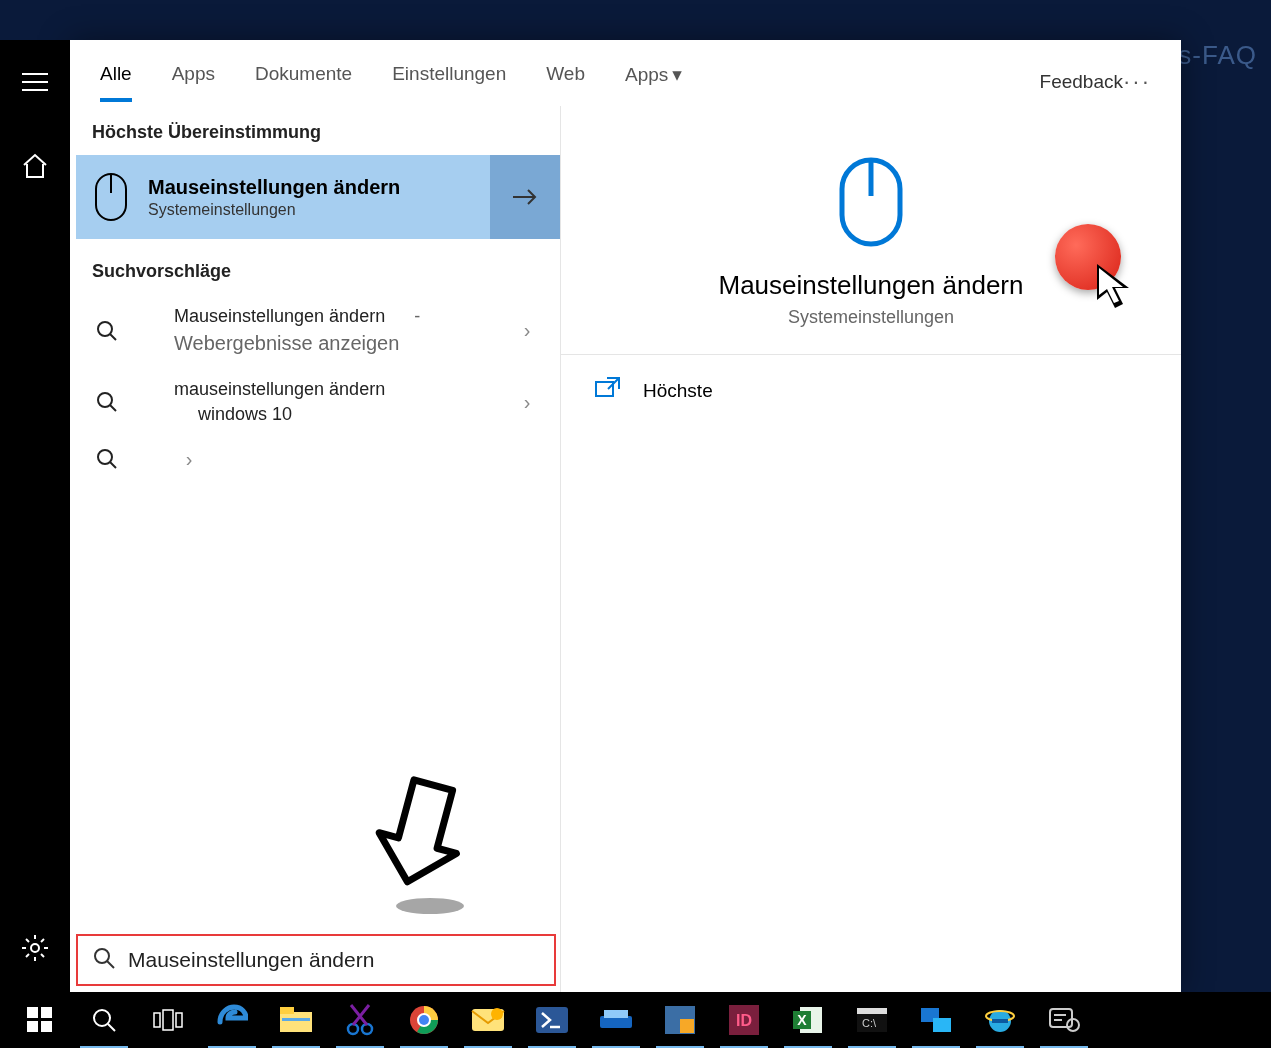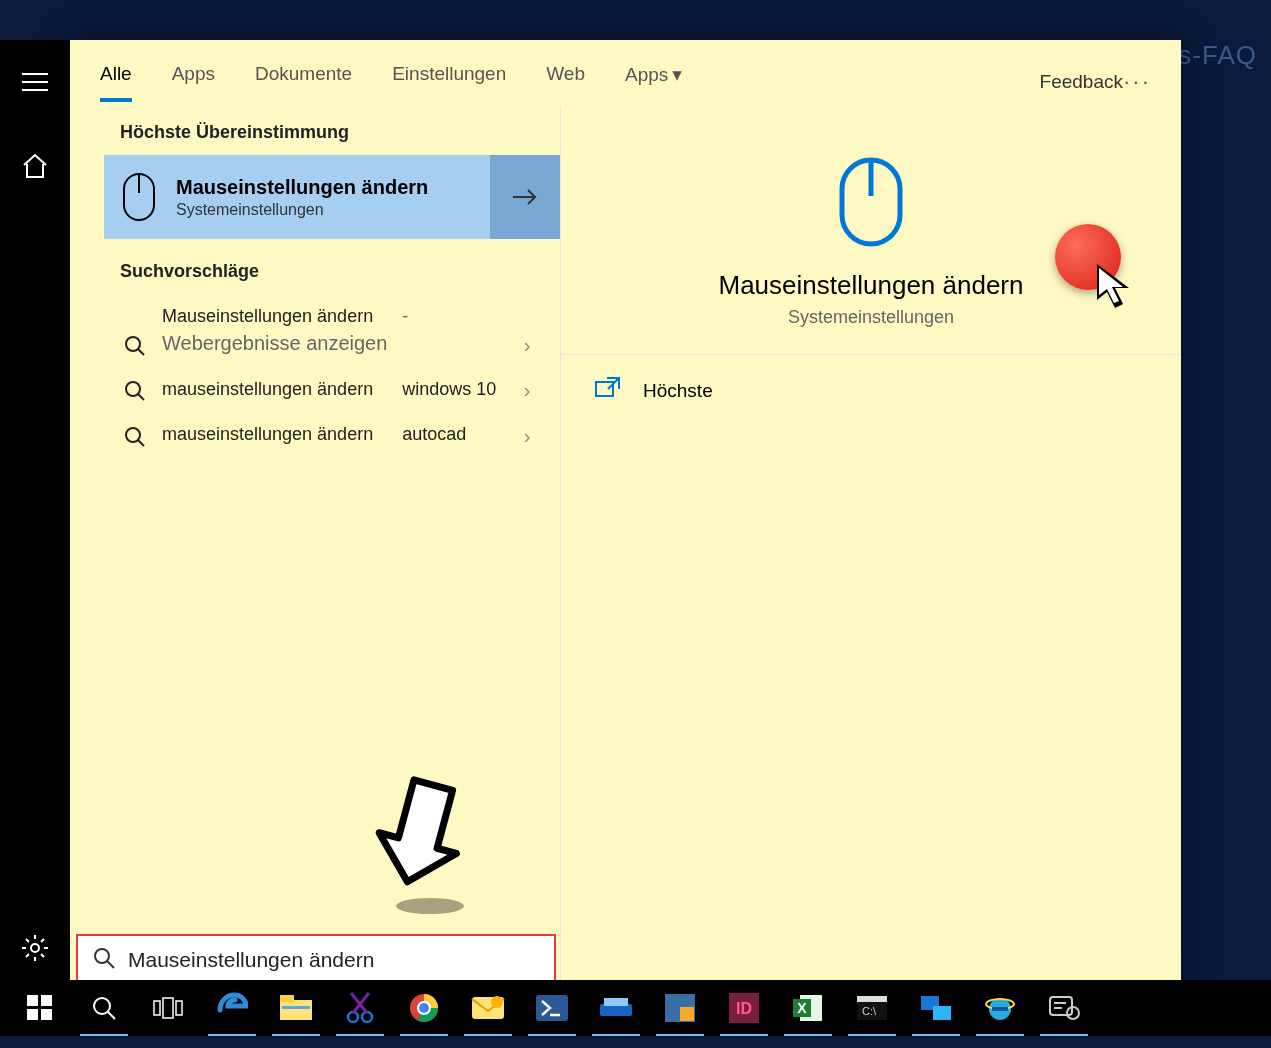--- a/index.html
+++ b/index.html
@@ -8,45 +8,45 @@
   
   .watermark { position: absolute; top: 4px; right: 14px; color: #3b5a8a; font-size: 26px; font-weight: 300; letter-spacing: 1px; z-index: 1; margin-top: 36px; }
 
   
   .rail { position: absolute; left: 0; top: 40px; bottom: 56px; width: 70px; background: #000; display:flex; flex-direction:column; align-items:center; color:#fff; padding-top:18px; z-index:5;}
   .rail .rail-btn { width: 48px; height: 48px; display:flex; align-items:center; justify-content:center; margin-bottom: 10px; }
   .rail .spacer { flex: 1; }
   .rail svg { stroke: #fff; fill: none; }
 
   
-  .panel { position: absolute; left: 70px; top: 40px; right: 90px; bottom: 56px; background: #fef9c3; box-shadow: 0 0 30px rgba(0,0,0,.4); z-index:4; display:flex; flex-direction:column;}
+  .panel { position: absolute; left: 70px; top: 40px; right: 90px; bottom: 56px; background: #ffffff; box-shadow: 0 0 30px rgba(0,0,0,.4); z-index:4; display:flex; flex-direction:column;}
   .tabs { display:flex; align-items:center; padding: 18px 30px 0 30px; border-bottom:1px solid transparent; height: 66px; }
   .tab { font-size: 19px; color:#555; margin-right: 40px; padding-bottom: 15px; cursor:default; position:relative; }
   .tab.active { color:#000; font-weight:400; }
   .tab.active::after { content:""; position:absolute; left:0; right:0; bottom:-2px; height:4px; background:#0078d7; }
   .tab.more::after { content:""; }
   .more-caret { display:inline-block; margin-left:4px; }
   .tabs .sep { flex:1; }
   .feedback { font-size:19px; color:#333; }
   .dots { font-size:22px; color:#555; letter-spacing:2px; }
 
   .columns { flex:1; display:flex; overflow:hidden; }
-  .left-col { width: 490px; border-right: none; position:relative; display:flex; flex-direction:column;padding-left:28px; }
+  .left-col { width: 490px; border-right: none; position:relative; display:flex; flex-direction:column; }
   .right-col { flex:1; border-left: 1px solid #e5e5e5; display:flex; flex-direction:column; }
 
   .sec-title { font-size: 18px; font-weight:600; color:#222; padding: 16px 22px 12px 22px; }
 
   .best-match { display:flex; align-items:stretch; background:#a6cef0; margin: 0 0 6px 6px; }
   .best-match .body { flex:1; display:flex; align-items:center; padding: 14px 14px; }
   .best-match .arrow { width: 70px; background:#7aa8d4; display:flex; align-items:center; justify-content:center; }
   .bm-icon { width:42px; height:56px; margin-right:16px; display:flex; align-items:center; justify-content:center; }
   .bm-title { font-size:20px; font-weight:600; color:#000; }
   .bm-sub { font-size:16px; color:#333; margin-top:2px; }
 
-  .sugg { display:flex; align-items:flex-end; padding: 10px 18px; }
+  .sugg { display:flex; align-items:center; padding: 10px 18px; gap: 40px; }
   .sugg .sicon { width:38px; display:flex; align-items:center; justify-content:center; margin-right:8px; }
   .sugg .txtwrap { flex:1; font-size:18px; color:#222; line-height:1.4; }
   .sugg .sub { font-size:20px; color:#666; }
   .sugg .chev { width:30px; color:#888; font-size:20px; display:flex; align-items:center; justify-content:center;}
   .sugg .txtwrap .bold { font-weight:400;margin-left:24px; }
   .sugg .txtwrap .light { color:#666; }
 
   
   .preview { display:flex; flex-direction:column; align-items:center; padding: 48px 30px 26px 30px; border-bottom:1px solid #e5e5e5; position:relative;}
   .prev-title { font-size:26px; color:#000; margin-top:16px; }
@@ -61,21 +61,21 @@
   .searchbox .sicon { margin-right: 12px; }
 
   
   .big-arrow { position:absolute; left:300px; bottom:72px; z-index:7; }
 
   
   .red-dot { position:absolute; width:66px; height:66px; border-radius:50%; background: radial-gradient(circle at 32% 32%, #ff6b5a, #d82015); box-shadow: 0 3px 8px rgba(0,0,0,.35); z-index:8;}
   .cursor-ann { position:absolute; z-index:9; }
 
   
-  .taskbar { position:absolute; left:0; right:0; bottom:12px; height:56px; background:#000; display:flex; align-items:flex-end; z-index:10; padding-left:8px;}
+  .taskbar { position:absolute; left:0; right:0; bottom:0; height:56px; background:#000; display:flex; align-items:flex-end; z-index:10; padding-left:8px;}
   .tbtn { width:64px; height:56px; display:flex; align-items:center; justify-content:center; position:relative;}
   .tbtn.open::after{ content:""; position:absolute; bottom:0; left:8px; right:8px; height:2px; background:#76b9ed; }
   .tbtn svg { display:block; }
 
   .mouse-outline { stroke:#000; stroke-width:2; fill:none; }
   .mouse-outline.big { stroke:#0078d7; stroke-width:5; }
 
 </style>
 </head>
 <body>
@@ -183,23 +183,20 @@
         <div class="chev">›</div>
       </div>
 
       <div class="sugg">
         <div class="sicon">
             <svg width="22" height="22">
               <circle cx="9" cy="9" r="7" stroke="#222" stroke-width="2" fill="none"></circle>
               <line x1="14" y1="14" x2="20" y2="20" stroke="#222" stroke-width="2"></line>
             </svg>
           </div>
-        <div class="txtwrap">
-          <span>mauseinstellungen ändern </span><span class="bold">autocad</span><span></span>
-        </div>
         <div class="chev">›</div>
       </div>
 
       <div class="big-arrow">
         <svg width="120" height="160" viewBox="0 0 120 160">
           <g transform="rotate(15 60 80)">
             <polygon points="50,10 90,50 70,50 70,110 30,110 30,50 10,50" transform="scale(1,-1) translate(0,-140)" fill="#fff" stroke="#000" stroke-width="7" stroke-linejoin="round"></polygon>
           </g>
           <ellipse cx="60" cy="150" rx="34" ry="8" fill="rgba(0,0,0,.35)"></ellipse>
         </svg>

